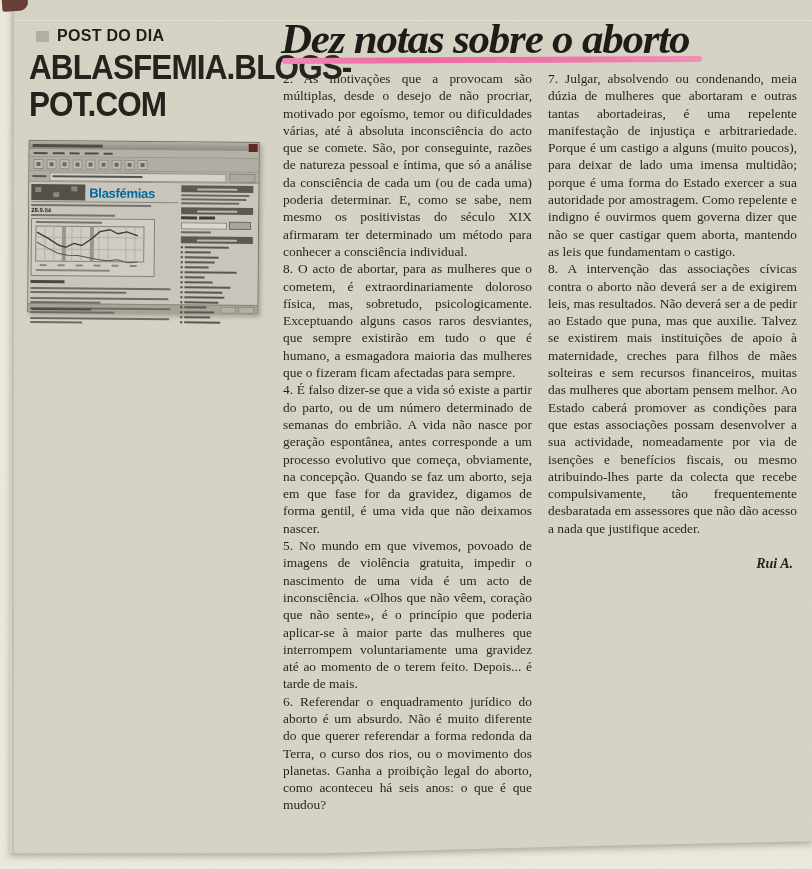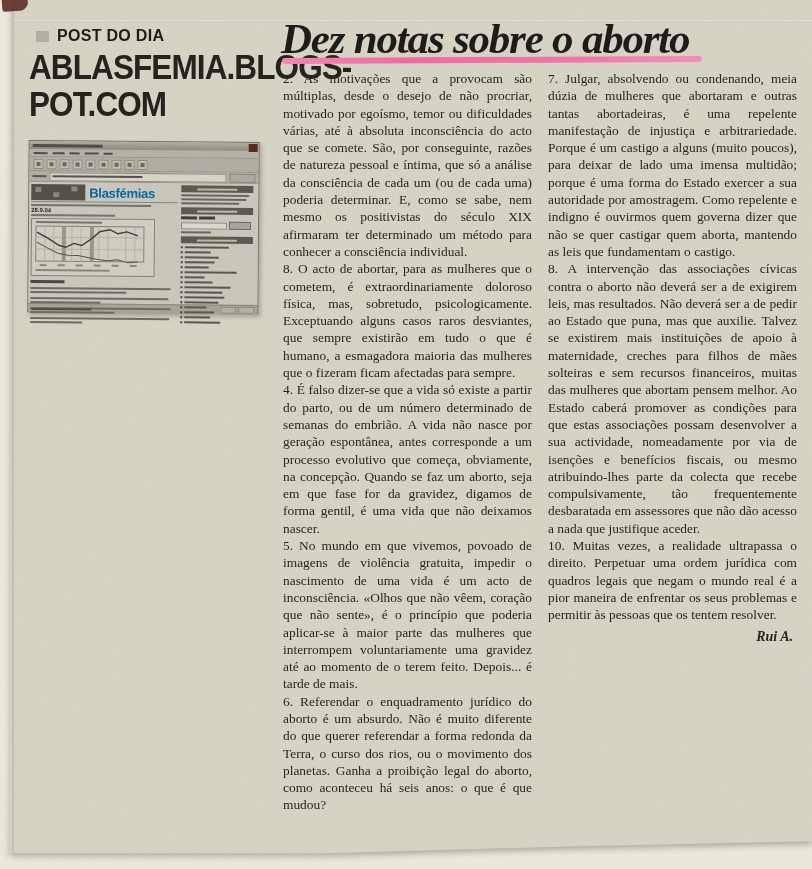--- a/index.html
+++ b/index.html
@@ -32,21 +32,21 @@
   .hl-underline{position:absolute;left:282px;top:57px;width:420px;height:6px;border-radius:4px;
                 background:linear-gradient(90deg,#f389b6,#ef6ba3 30%,#f178ab 70%,#f590ba);
                 transform:rotate(-.3deg);}
 
   
   #article-body{position:absolute;left:283px;top:70px;width:514px;height:766px;
                 column-count:2;column-gap:16px;column-fill:auto;overflow:hidden;
                 font-family:"Liberation Serif",serif;font-size:13.4px;line-height:17.3px;
                 color:#282521;text-align:justify;hyphens:auto;}
   #article-body p{margin:0;}
-  #article-body p.sig{margin-top:4px;text-align:right;font-weight:700;font-style:italic;
+  #article-body p.sig{margin-top:18px;text-align:right;font-weight:700;font-style:italic;
                       font-size:14px;padding-right:4px;}
 
   
   .thumb{position:absolute;left:28px;top:141px;width:229px;height:170px;background:#bdbbb0;
          border:1px solid #75736a;transform:rotate(.5deg);box-shadow:2px 3px 4px rgba(60,55,45,.3);
          font-family:"Liberation Sans",sans-serif;}
   .bar{background:#5a584e;height:2px;}
   .t-titlebar{position:relative;height:8px;background:linear-gradient(#b2b0a5,#8f8d82);
               display:flex;align-items:center;}
   .t-titlebar .bar{width:70px;margin-left:3px;height:3px;background:#4f4d45;}
@@ -326,21 +326,20 @@
       </div>
 
       <div id="article-body">
           <p>2. As motivações que a provocam são múltiplas, desde o desejo de não procriar, motivado por egoísmo, temor ou dificuldades várias, até à absoluta inconsciência do acto que se comete. São, por conseguinte, razões de natureza pessoal e íntima, que só a análise da consciência de cada um (ou de cada uma) poderia determinar. E, como se sabe, nem mesmo os positivistas do século XIX afirmaram ter determinado um método para conhecer a consciência individual.</p>
           <p>8. O acto de abortar, para as mulheres que o cometem, é extraordinariamente doloroso física, mas, sobretudo, psicologicamente. Exceptuando alguns casos raros desviantes, que sempre existirão em tudo o que é humano, a esmagadora maioria das mulheres que o fizeram ficam afectadas para sempre.</p>
           <p>4. É falso dizer-se que a vida só existe a partir do parto, ou de um número determinado de semanas do embrião. A vida não nasce por geração espontânea, antes corresponde a um processo evolutivo que começa, obviamente, na concepção. Quando se faz um aborto, seja em que fase for da gravidez, digamos de forma gentil, é uma vida que não deixamos nascer.</p>
           <p>5. No mundo em que vivemos, povoado de imagens de violência gratuita, impedir o nascimento de uma vida é um acto de inconsciência. «Olhos que não vêem, coração que não sente», é o princípio que poderia aplicar-se à maior parte das mulheres que interrompem voluntariamente uma gravidez até ao momento de o terem feito. Depois... é tarde de mais.</p>
           <p>6. Referendar o enquadramento jurídico do aborto é um absurdo. Não é muito diferente do que querer referendar a forma redonda da Terra, o curso dos rios, ou o movimento dos planetas. Ganha a proibição legal do aborto, como aconteceu há seis anos: o que é que mudou?</p>
           <p>7. Julgar, absolvendo ou condenando, meia dúzia de mulheres que abortaram e outras tantas abortadeiras, é uma repelente manifestação de injustiça e arbitrariedade. Porque é um castigo a alguns (muito poucos), para deixar de lado uma imensa multidão; porque é uma forma do Estado exercer a sua autoridade por amostragem. Como repelente e indigno é ouvirmos quem governa dizer que não se quer castigar quem aborta, mantendo as leis que fundamentam o castigo.</p>
           <p>8. A intervenção das associações cívicas contra o aborto não deverá ser a de exigirem leis, mas resultados. Não deverá ser a de pedir ao Estado que puna, mas que auxilie. Talvez se existirem mais instituições de apoio à maternidade, creches para filhos de mães solteiras e sem recursos financeiros, muitas das mulheres que abortam pensem melhor. Ao Estado caberá promover as condições para que estas associações possam desenvolver a sua actividade, nomeadamente por via de isenções e benefícios fiscais, ou mesmo atribuindo-lhes parte da colecta que recebe compulsivamente, tão frequentemente desbaratada em assessores que não dão acesso a nada que justifique aceder.</p>
-          <p>10. Muitas vezes, a realidade ultrapassa o direito. Perpetuar uma ordem jurídica com quadros legais que negam o mundo real é a pior maneira de enfrentar os seus problemas e permitir às pessoas que os tentem resolver.</p>
           <p class="sig">Rui A.</p>
       </div>
     </div>
   </div>
 
   <div class="corner-mark"></div>
 
   <svg class="grain" width="812" height="869">
     <filter id="grainf">
       <feTurbulence type="fractalNoise" baseFrequency="0.85" numOctaves="2" stitchTiles="stitch"></feTurbulence>

